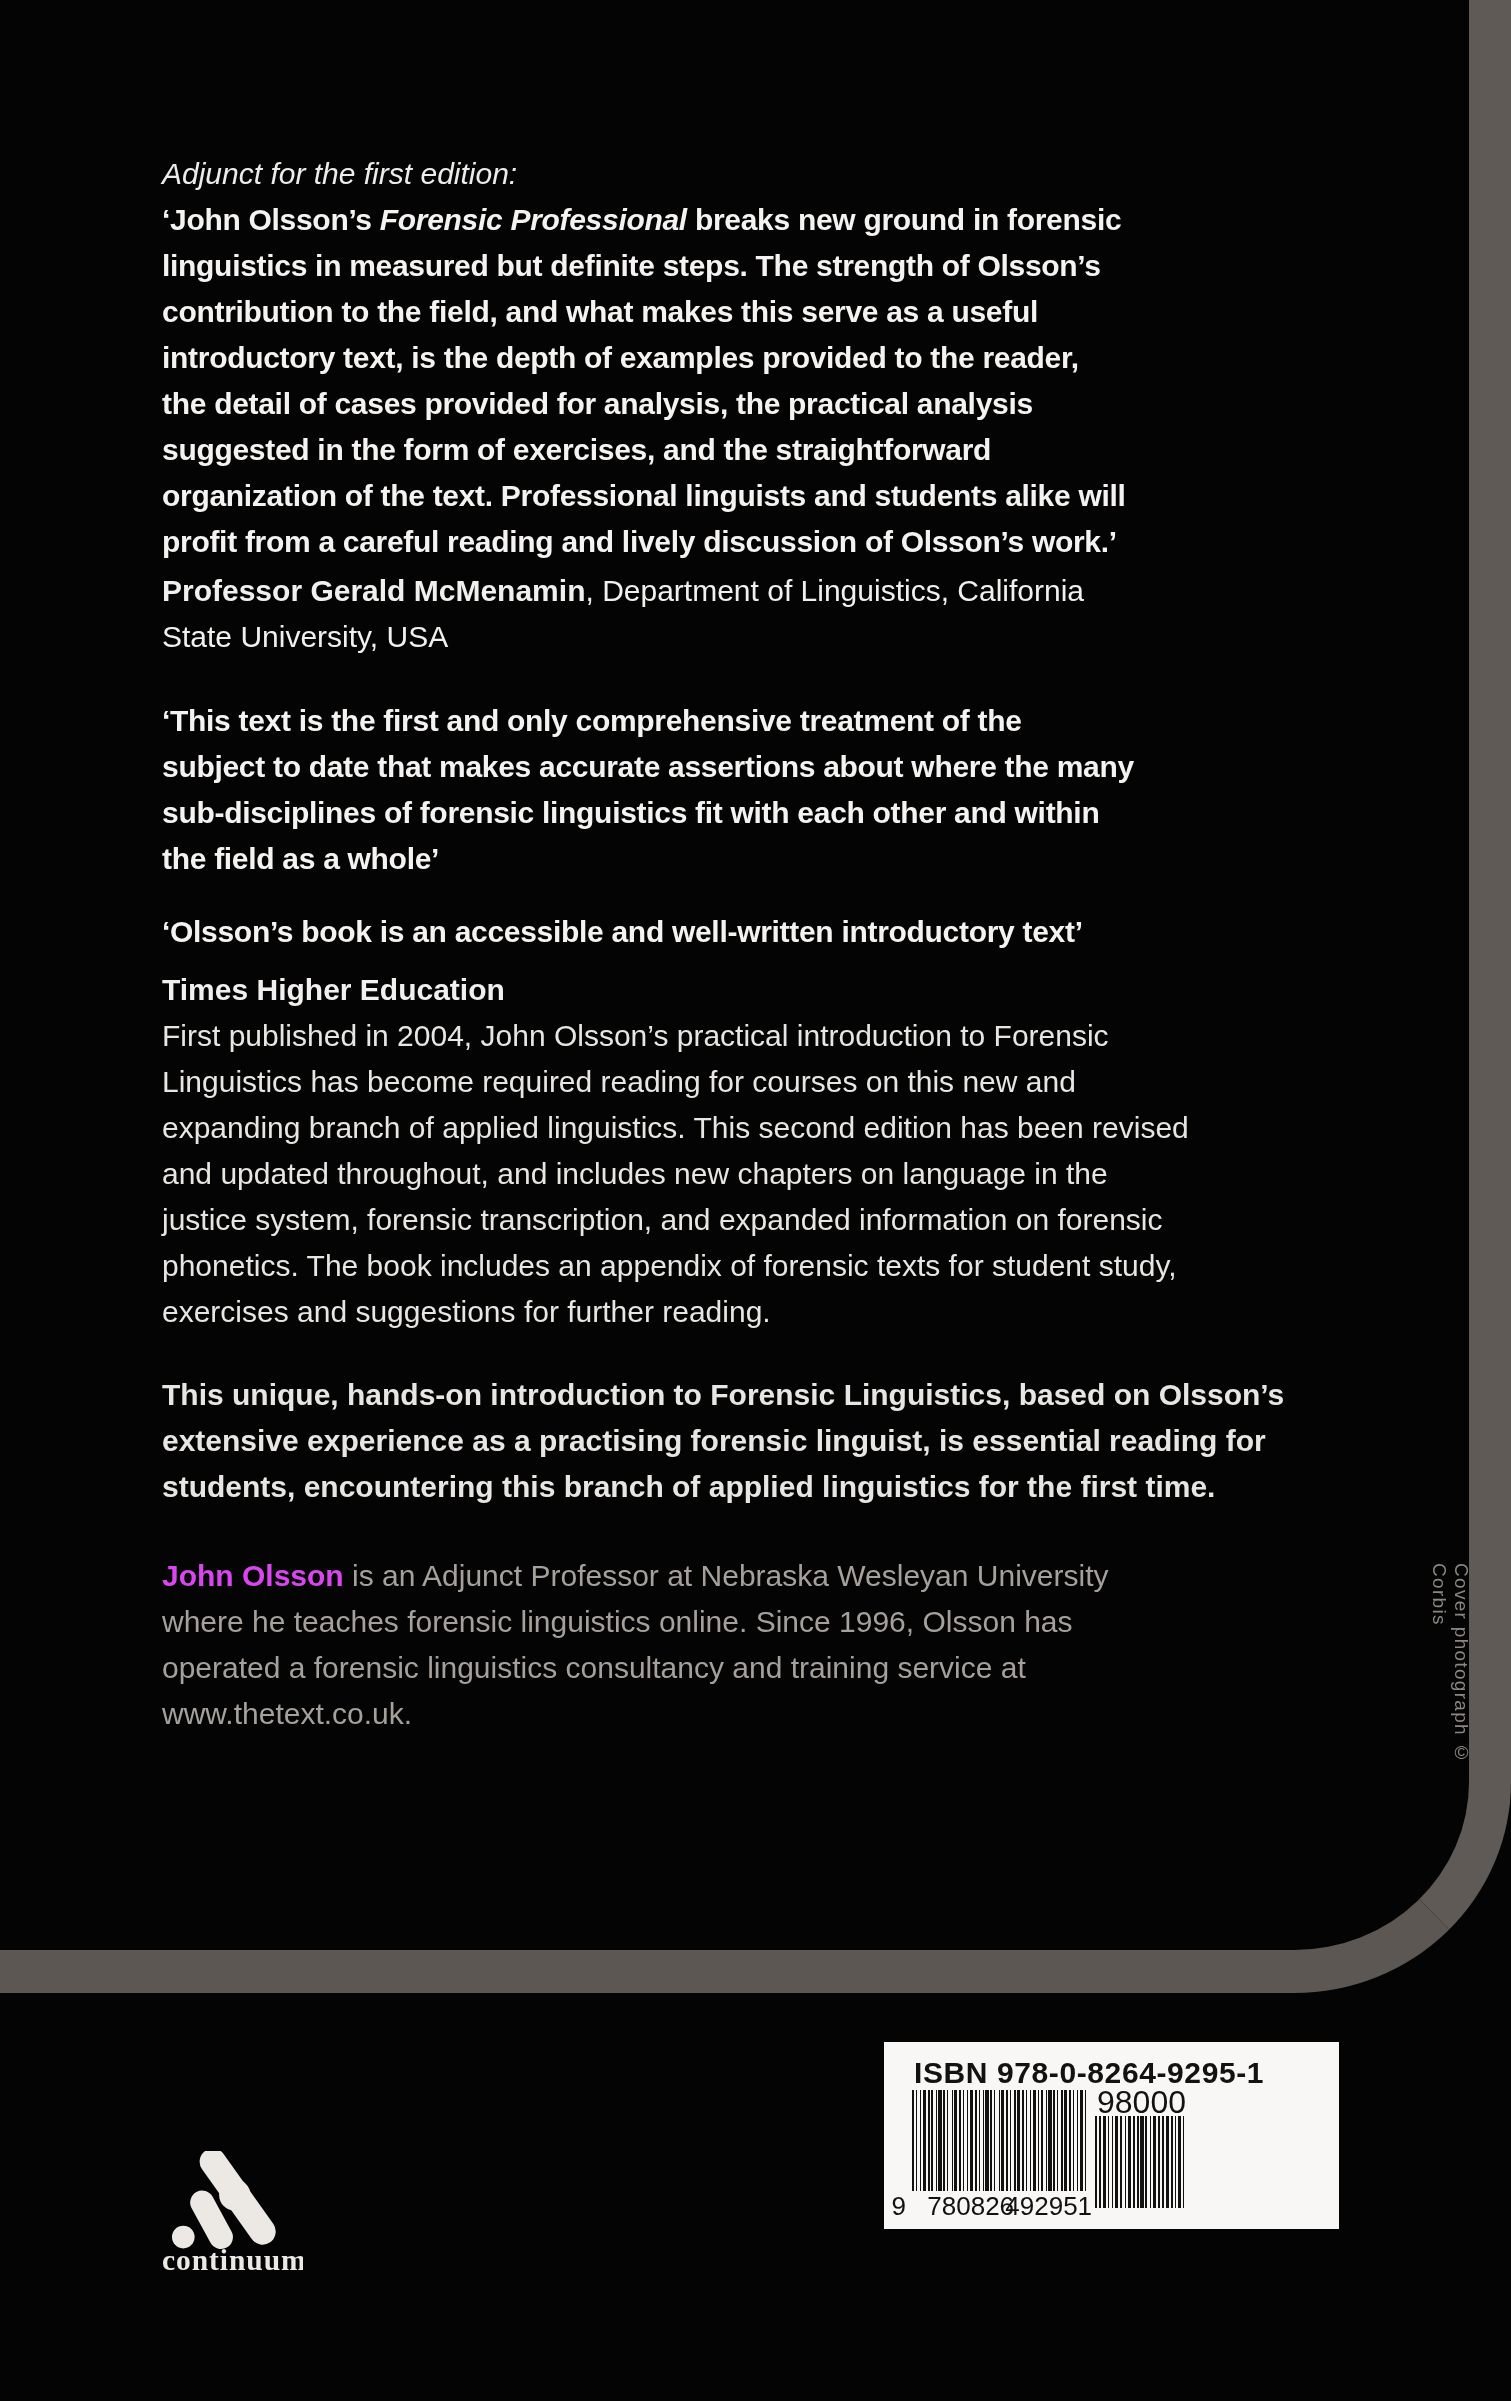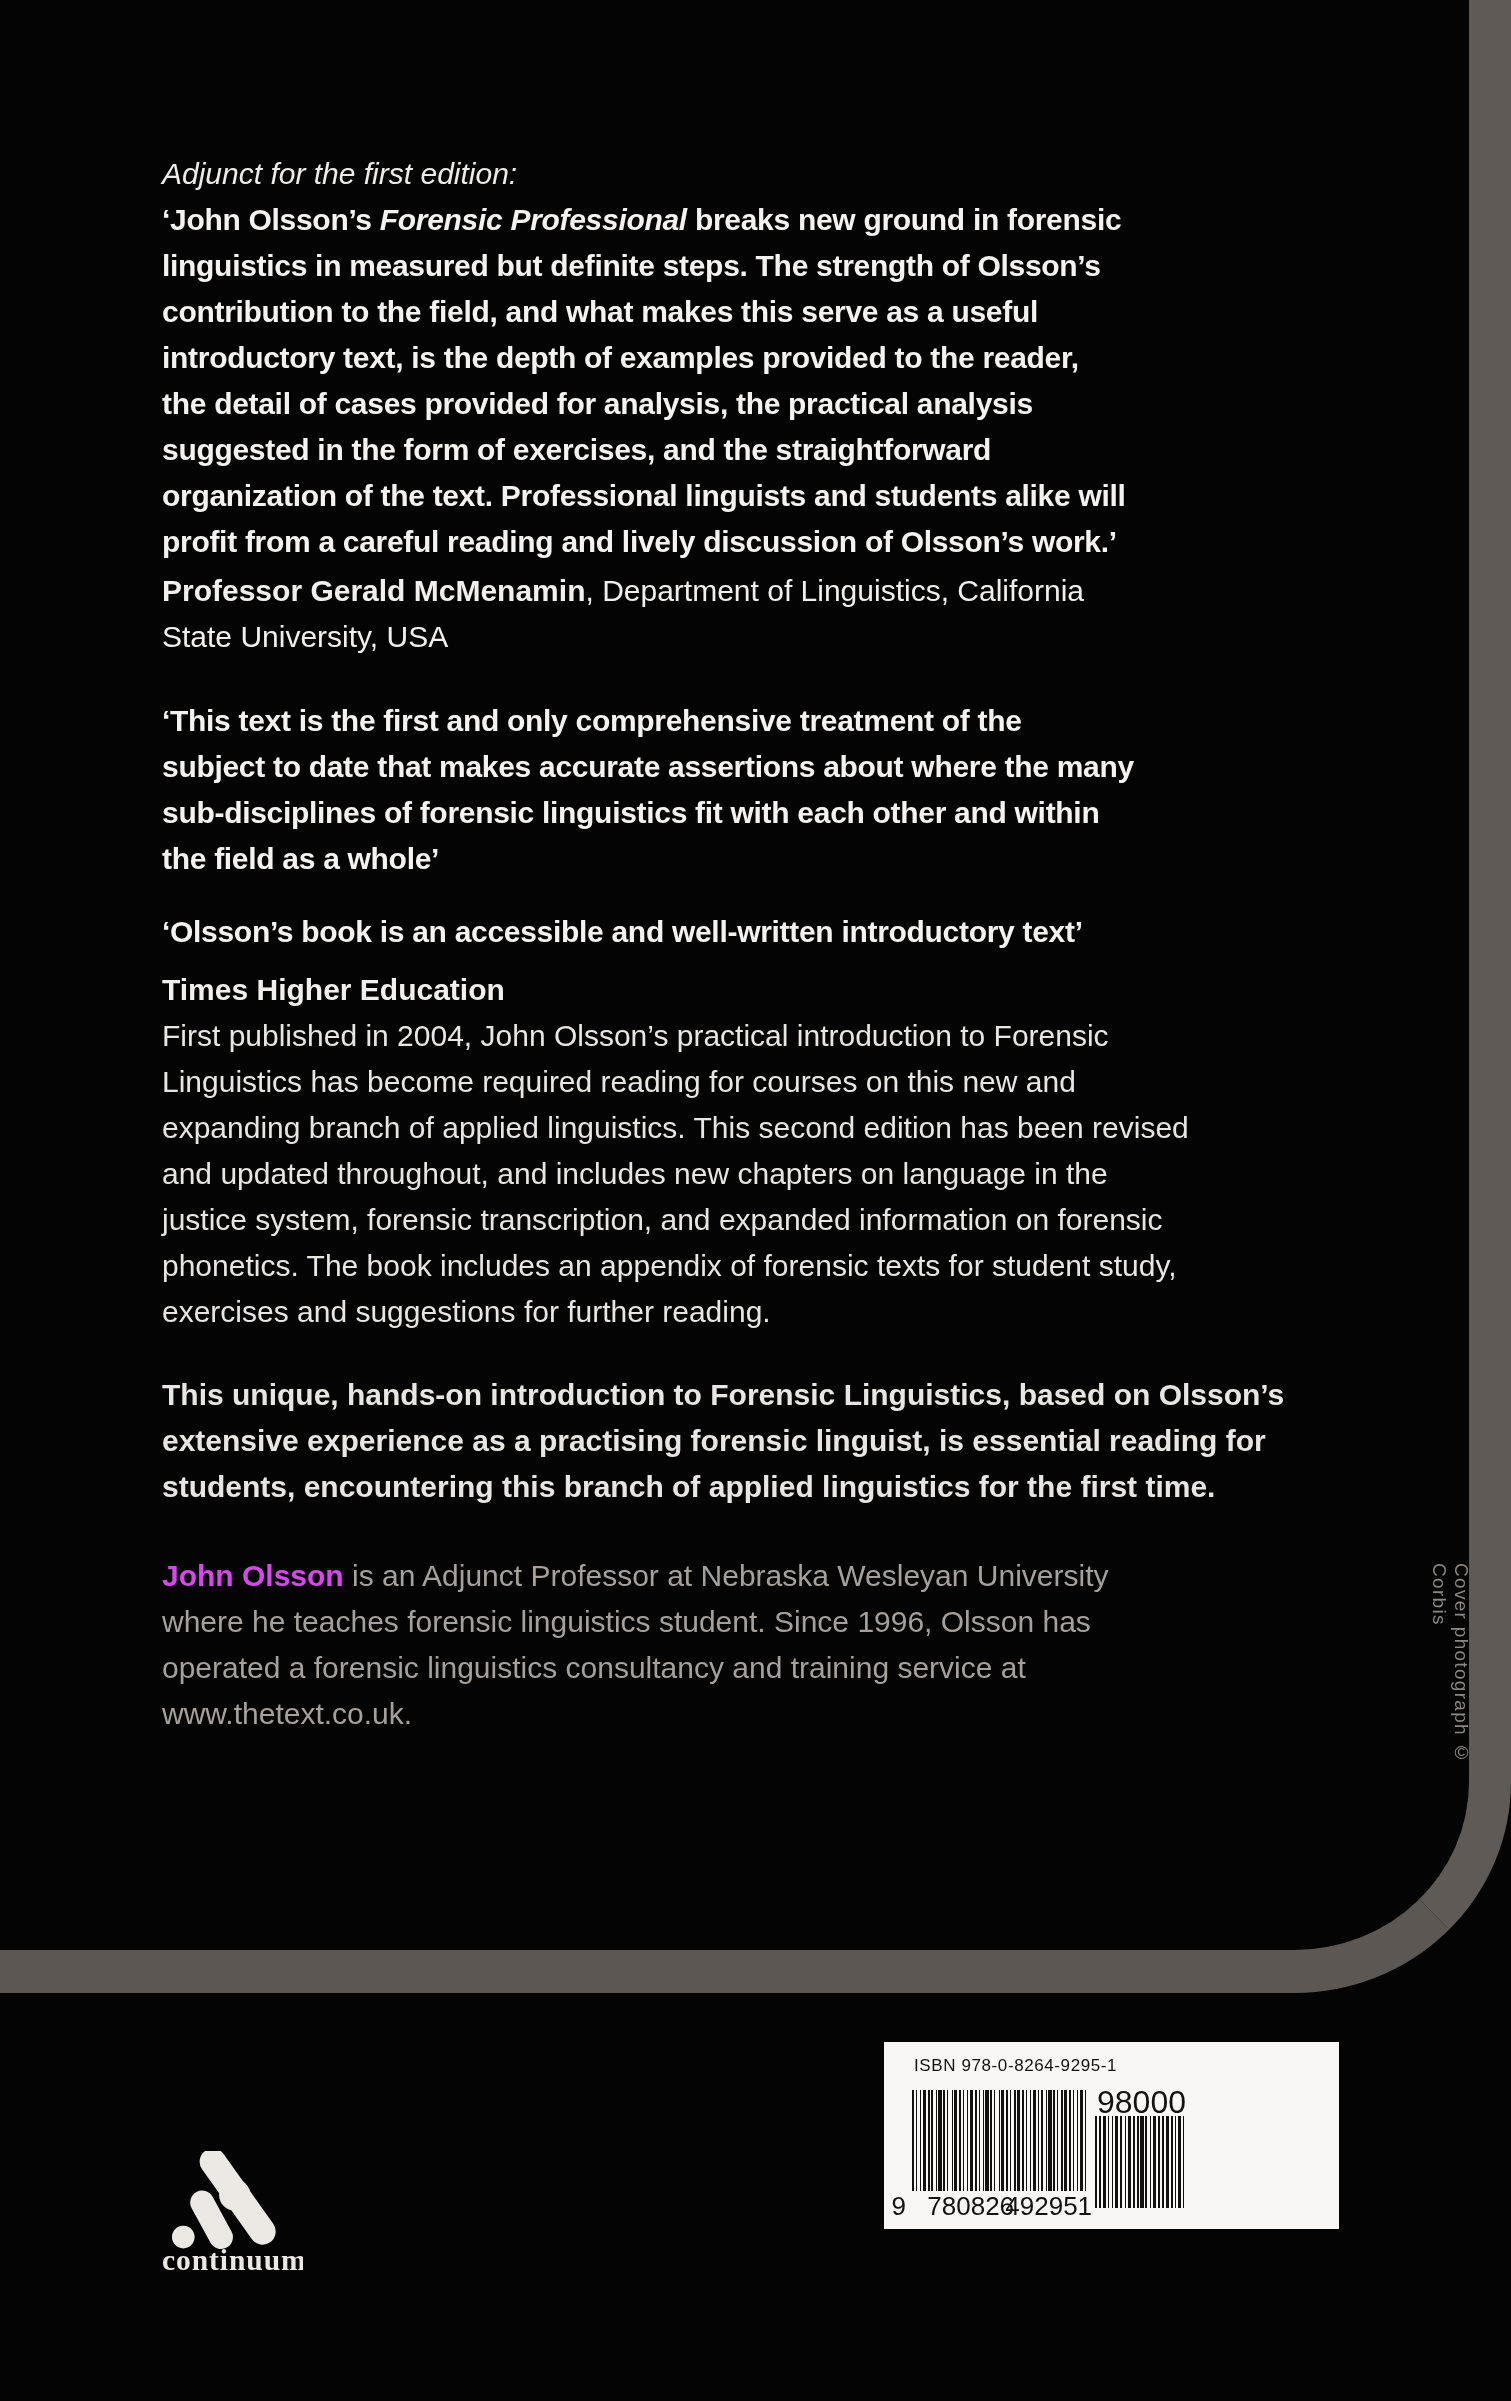--- a/index.html
+++ b/index.html
@@ -71,21 +71,21 @@
   
   .bc-panel{
     position:absolute;
     left:884px;top:2042px;
     width:455px;height:187px;
     background:#f8f7f5;
     color:#121212;
   }
   .bc-isbn{
     position:absolute;left:30px;top:14px;
-    font-size:17px;letter-spacing:0.6px;font-weight:400;
+    font-size:30px;letter-spacing:0.6px;font-weight:700;
   }
   .bc-main{
     position:absolute;left:28px;top:48px;
     width:174px;height:101px;
     background:repeating-linear-gradient(90deg,
       #111 0px,#111 1.9px,
       #f8f7f5 1.9px,#f8f7f5 3.8px,
       #111 3.8px,#111 5px,
       #f8f7f5 5px,#f8f7f5 8.2px,
       #111 8.2px,#111 9.4px,
@@ -163,21 +163,21 @@
 and updated throughout, and includes new chapters on language in the
 justice system, forensic transcription, and expanded information on forensic
 phonetics. The book includes an appendix of forensic texts for student study,
 exercises and suggestions for further reading.</div>
 
     <div class="para m-para2 preline">This unique, hands-on introduction to Forensic Linguistics, based on Olsson’s
 extensive experience as a practising forensic linguist, is essential reading for
 students, encountering this branch of applied linguistics for the first time.</div>
 
     <div class="bio m-bio"><span class="name preline">John Olsson</span><span class="preline"> is an Adjunct Professor at Nebraska Wesleyan University
-where he teaches forensic linguistics student. Since 1996, Olsson has
+where he teaches forensic linguistics online. Since 1996, Olsson has
 operated a forensic linguistics consultancy and training service at
 www.thetext.co.uk.</span></div>
   </div>
 
   <div class="credit">Cover photograph © Corbis</div>
 
   <div class="bc-panel">
     <div class="bc-isbn">ISBN 978-0-8264-9295-1</div>
     <div class="bc-main"></div>
     <div class="bc-digits">

